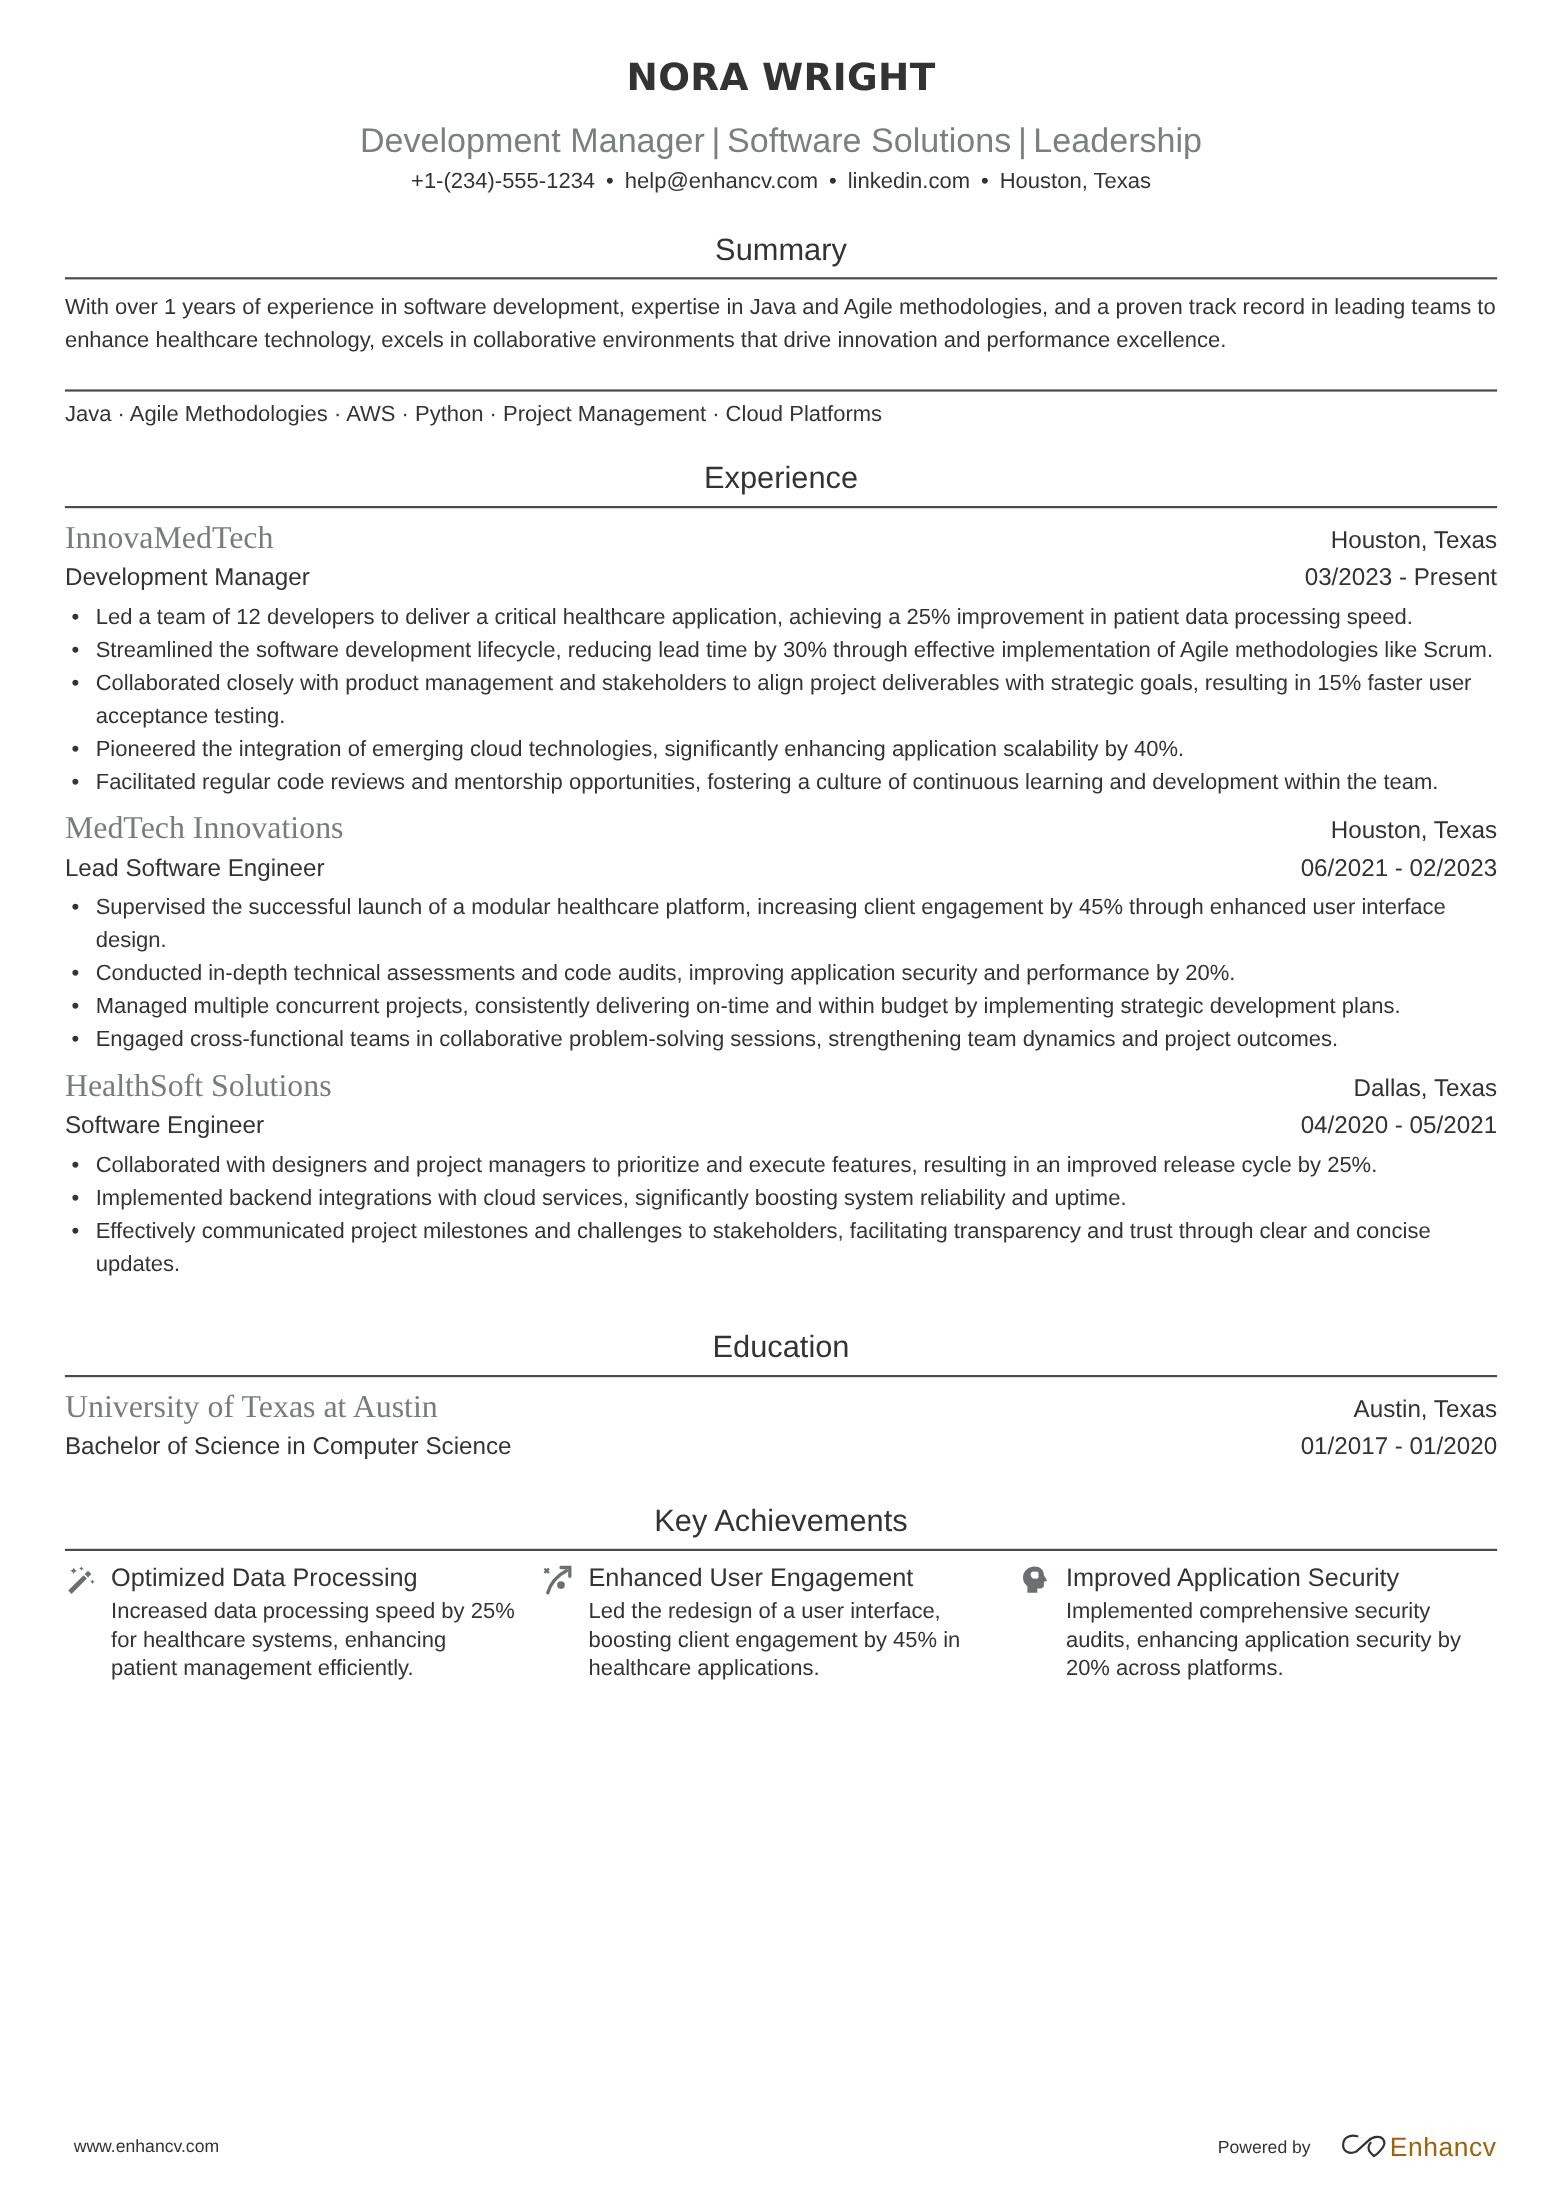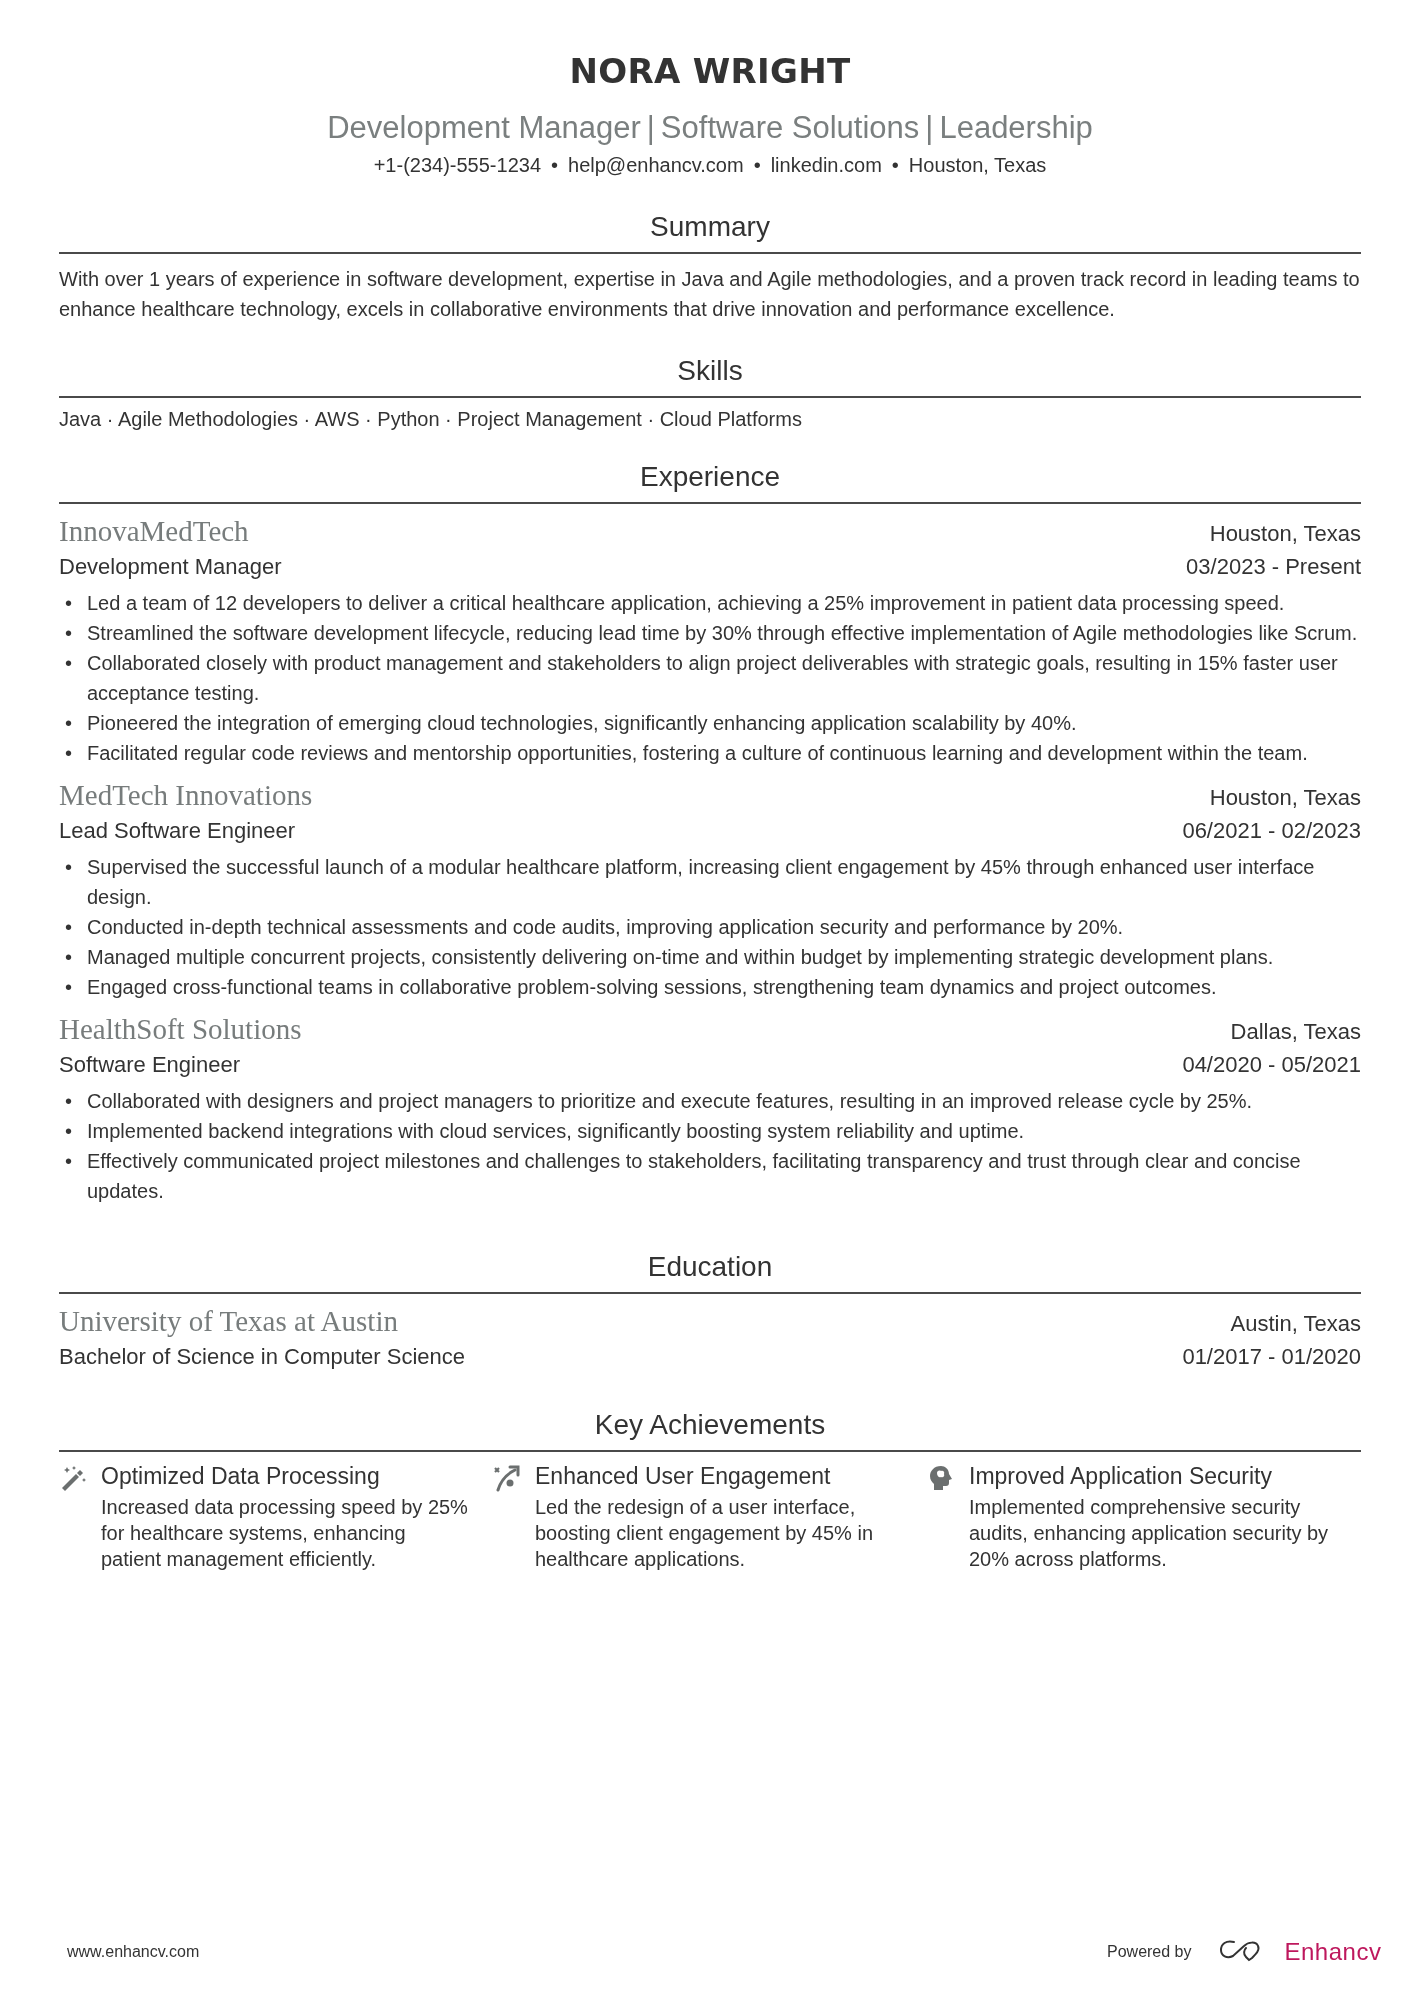--- a/index.html
+++ b/index.html
@@ -38,21 +38,21 @@
   .ach-grid { display: flex; margin-top: 8px; }
   .ach { width: 444px; display: flex; }
   .ach-icon { width: 42px; flex: 0 0 42px; padding-top: 4px; }
   .ach-body { width: 370px; }
   .ach-title { font-size: 23px; line-height: 32px; color: #333; }
   .ach-desc { font-size: 20px; line-height: 26px; color: #333; margin-top: 2px; }
 
   .footer-left { position: absolute; left: 67px; top: 1943px; font-size: 16px; color: #333; }
   .footer-right { position: absolute; left: 1067px; top: 1938px; display: flex; align-items: center; }
   .powered { font-size: 16px; color: #333; margin-right: 26px; margin-left: 40px; }
-  .logo-word { font-size: 24px; color: #be185d; margin-left: 21px; letter-spacing: 0.5px; }
+  .logo-word { font-size: 24px; color: #a16207; margin-left: 0; letter-spacing: 0.5px; }
 </style>
 </head>
 <body>
 
 <div class="page">
 
   <div class="header">
     <div class="name">NORA WRIGHT</div>
     <div class="subtitle">
       <span>Development Manager</span><span class="sep">|</span><span>Software Solutions</span><span class="sep">|</span><span>Leadership</span>
@@ -62,21 +62,20 @@
     </div>
   </div>
 
   <div class="summary-sec">
     <div class="section-title">Summary</div>
     <div class="rule"></div>
     <div class="summary-text">With over 1 years of experience in software development, expertise in Java and Agile methodologies, and a proven track record in leading teams to enhance healthcare technology, excels in collaborative environments that drive innovation and performance excellence.</div>
   </div>
 
   <div class="skills-sec">
-    <div class="section-title">Skills</div>
     <div class="rule"></div>
     <div class="skills-text">Java · Agile Methodologies · AWS · Python · Project Management · Cloud Platforms</div>
   </div>
 
   <div class="exp-sec">
     <div class="section-title">Experience</div>
     <div class="rule"></div>
 
     <div class="job">
       <div class="job-head">

